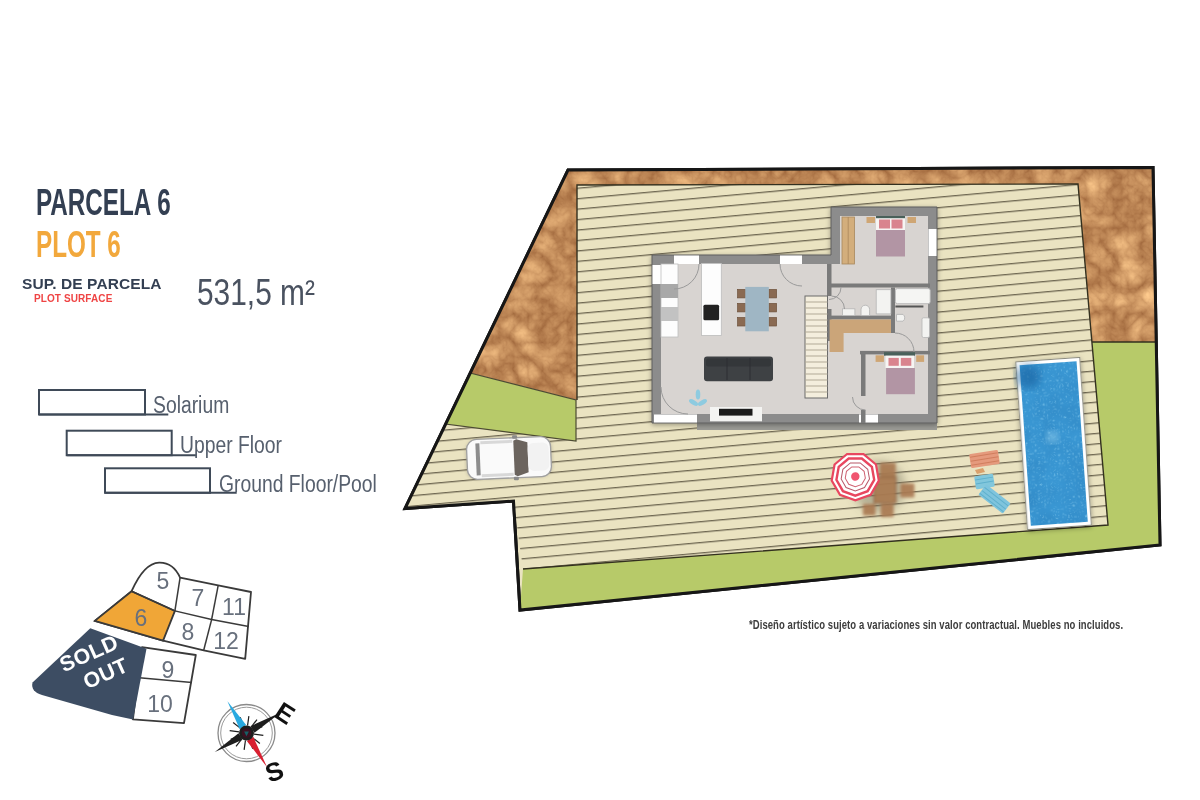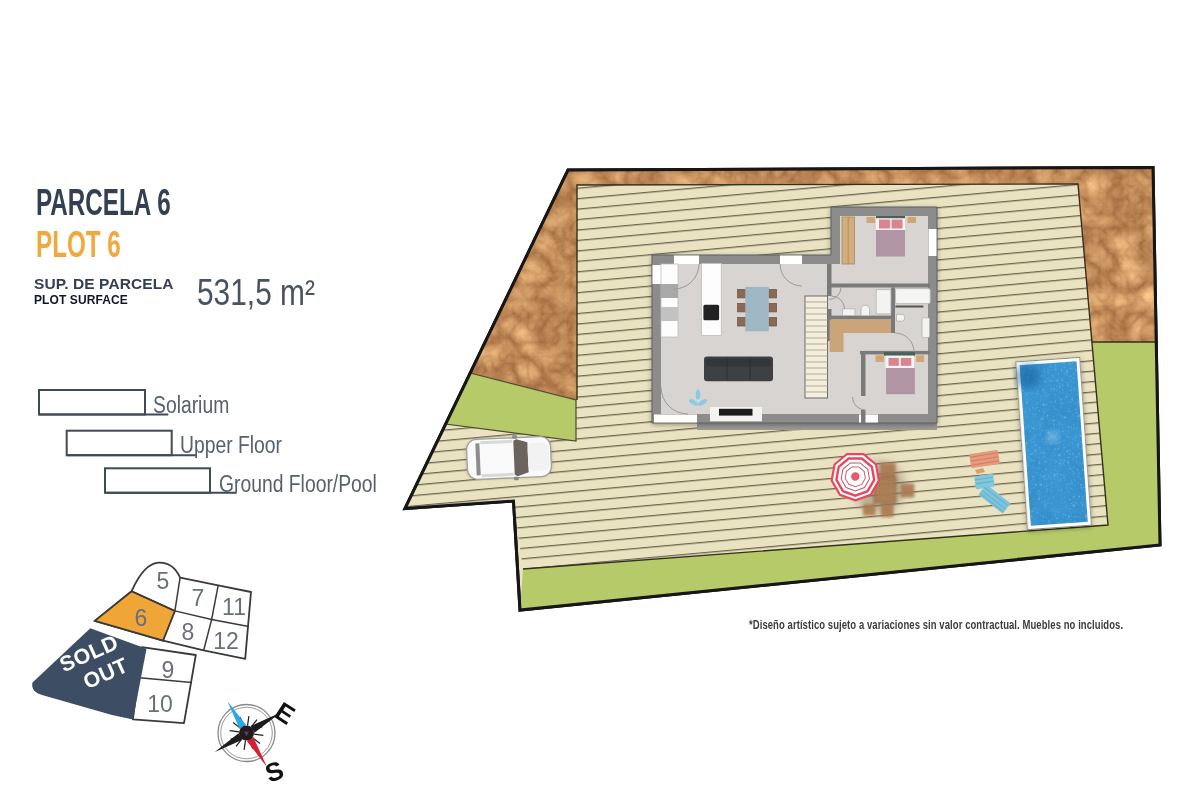--- a/index.html
+++ b/index.html
@@ -1,21 +1,21 @@
 <!DOCTYPE html>
 <html><head>
 <meta charset="utf-8">
 <style>
   html,body{margin:0;padding:0;width:1200px;height:800px;background:#fff;overflow:hidden;}
   body{font-family:"Liberation Sans",sans-serif;position:relative;}
   .abs{position:absolute;}
   #t1{left:36px;top:182px;font-size:37px;font-weight:bold;color:#333f52;transform:scaleX(.655);transform-origin:left top;white-space:nowrap;}
   #t2{left:36px;top:223.5px;font-size:37px;font-weight:bold;color:#f2a83c;transform:scaleX(.655);transform-origin:left top;white-space:nowrap;}
-  #t3{left:34px;top:274.5px;font-size:15.5px;font-weight:bold;color:#333f52;letter-spacing:.1px;white-space:nowrap;}
-  #t4{left:34px;top:293px;font-size:12px;font-weight:bold;color:#0f172a;letter-spacing:.1px;white-space:nowrap;}
+  #t3{left:22px;top:274.5px;font-size:15.5px;font-weight:bold;color:#333f52;letter-spacing:.1px;white-space:nowrap;}
+  #t4{left:34px;top:293px;font-size:10px;font-weight:bold;color:#ef4444;letter-spacing:.1px;white-space:nowrap;}
   #t5{left:197px;top:271.5px;font-size:36px;color:#4a5260;white-space:nowrap;transform:scaleX(.83);transform-origin:left top;}
   .leg{font-size:23px;color:#57606e;white-space:nowrap;transform:scaleX(.84);transform-origin:left top;}
   #foot{left:749px;top:616.5px;font-size:13px;font-weight:bold;color:#3d3d3d;letter-spacing:.1px;white-space:nowrap;transform:scaleX(.73);transform-origin:left top;}
 </style>
 </head>
 <body>
 <svg class="abs" style="left:0;top:0" width="1200" height="800" viewBox="0 0 1200 800">
 <defs>
   <pattern id="planks" width="40" height="10.4" patternUnits="userSpaceOnUse" patternTransform="rotate(-5.2)">
     <rect width="40" height="10.4" fill="#eae3c1"></rect>

